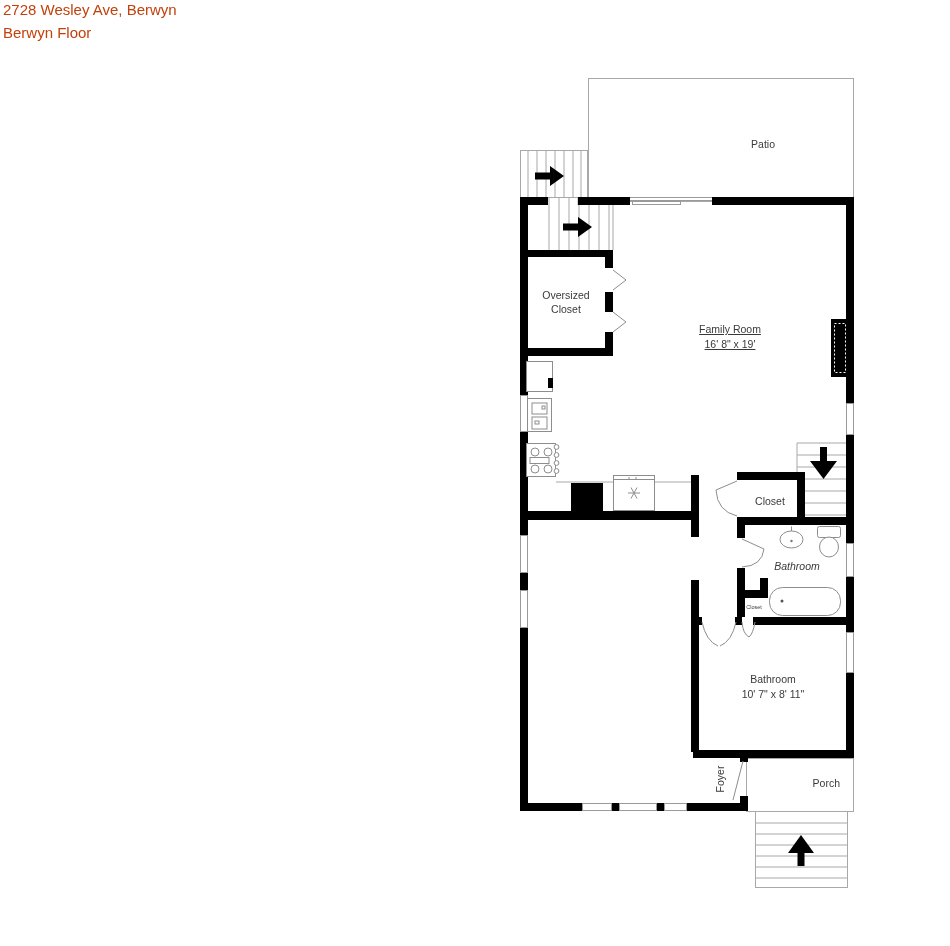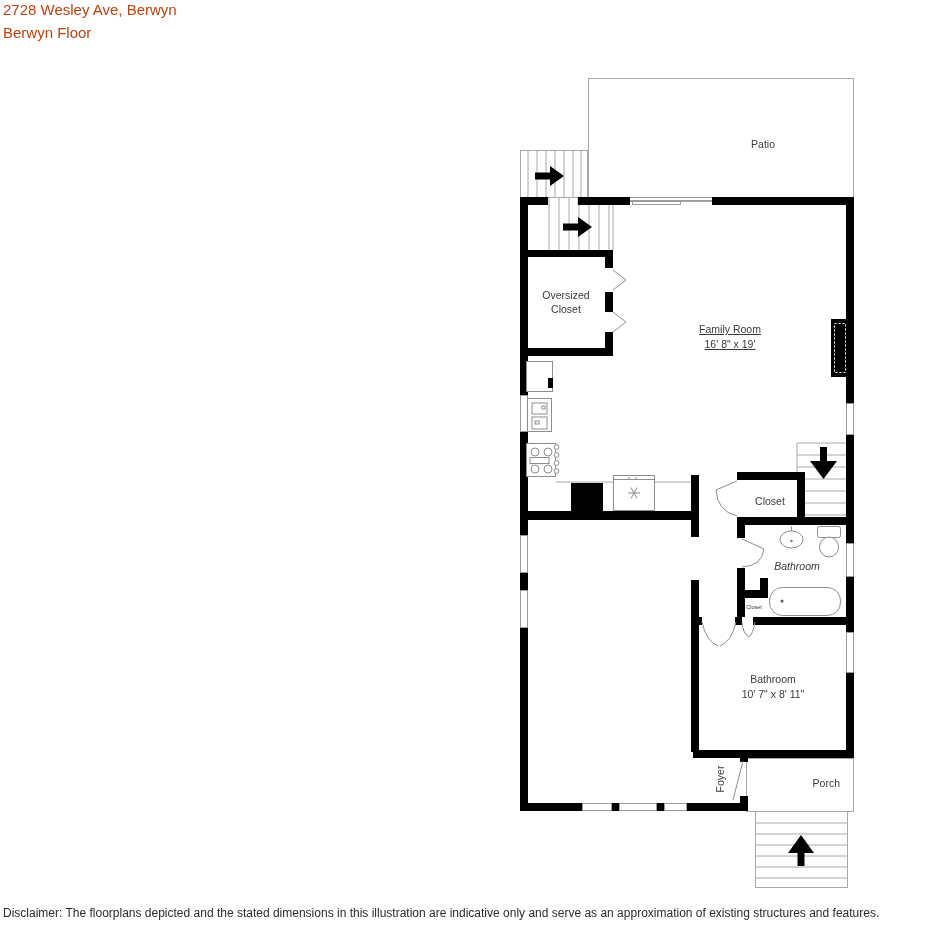--- a/index.html
+++ b/index.html
@@ -235,15 +235,14 @@
   </div>
 
   <div class="lbl rot" style="left:693px;top:772px;width:54px;height:14px;">
     <span>Foyer</span>
   </div>
 
   <div class="lbl" style="left:760px;top:776px;width:80px;text-align:right;">
     <span>Porch</span>
   </div>
 
-  <div class="ftr" style="top:906px;">Disclaimer: The floorplans depicted and the stated dimensions in this illustration are indicative only and serve as an approximation of existing structures and features.</div>
 
 </div>
 
 </body></html>

